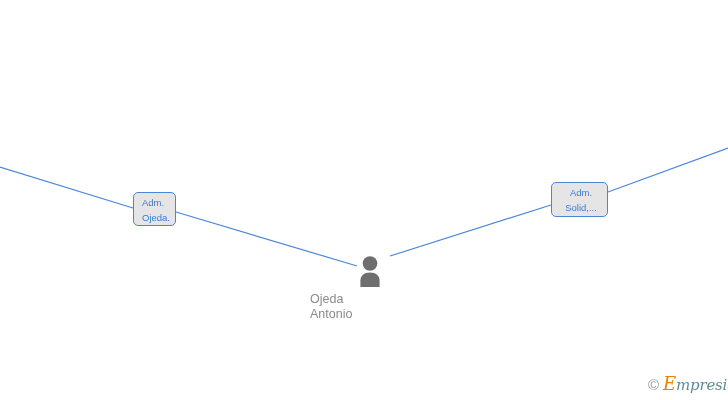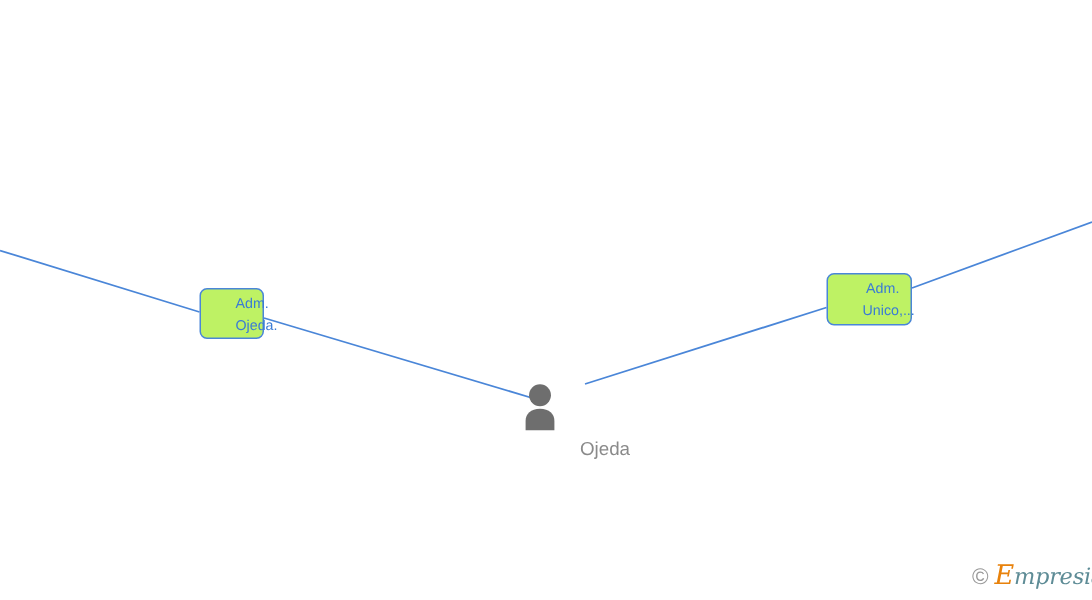--- a/index.html
+++ b/index.html
@@ -22,27 +22,27 @@
     left: 0;
     top: 0;
     width: 728px;
     height: 400px;
   }
 
   
   .rel-label {
     position: absolute;
     box-sizing: border-box;
-    background: #bef264;
+    background: #e5e5e5;
     border: 1px solid #4a86d8;
     border-radius: 5px;
     color: #3a7bd5;
     font-size: 9.5px;
     line-height: 15px;
-    padding: 2px 5px 3px 23px;
+    padding: 2px 5px 3px 8px;
     white-space: nowrap;
   }
   .rel-label.left-align { text-align: left; }
   .rel-label.center-align { text-align: center; }
 
   #rel-label-left {
     left: 133px;
     top: 192px;
     width: 43px;
     height: 34px;
@@ -50,24 +50,24 @@
   #rel-label-right {
     left: 551px;
     top: 182px;
     width: 57px;
     height: 35px;
   }
 
   
   #person-node {
     position: absolute;
-    left: 300px;
+    left: 310px;
     top: 255px;
     width: 120px;
-    text-align: right;
+    text-align: left;
   }
   .person-icon {
     display: block;
     margin: 0 auto;
     width: 28px;
     height: 32px;
   }
   .person-name {
     margin-top: 5px;
     color: #8a8a8a;
@@ -114,30 +114,31 @@
     <line x1="608" y1="192" x2="728" y2="148" stroke="#4a86d8" stroke-width="1.2"></line>
   </svg>
 
   <div class="rel-label left-align" id="rel-label-left">
     <div>Adm.</div>
     <div>Ojeda.</div>
   </div>
 
   <div class="rel-label center-align" id="rel-label-right">
     <div>Adm.</div>
-    <div>Unico,...</div>
+    <div>Solid,...</div>
   </div>
 
   <div id="person-node">
     <svg class="person-icon" viewBox="0 0 28 32" xmlns="http://www.w3.org/2000/svg">
       <circle cx="14" cy="8.5" r="7.3" fill="#6e6e6e"></circle>
       <path d="M14 17.5c-6.1 0-9.6 3.4-9.6 8.1V32h19.2v-6.4c0-4.7-3.5-8.1-9.6-8.1z" fill="#6e6e6e"></path>
     </svg>
     <div class="person-name">
       <div>Ojeda</div>
+      <div>Antonio</div>
     </div>
   </div>
 
   <div id="watermark">
     <span class="wm-copy">©</span>
     <span class="wm-word"><span class="wm-initial">E</span><span>mpresia</span></span>
   </div>
 
 </div>
 

